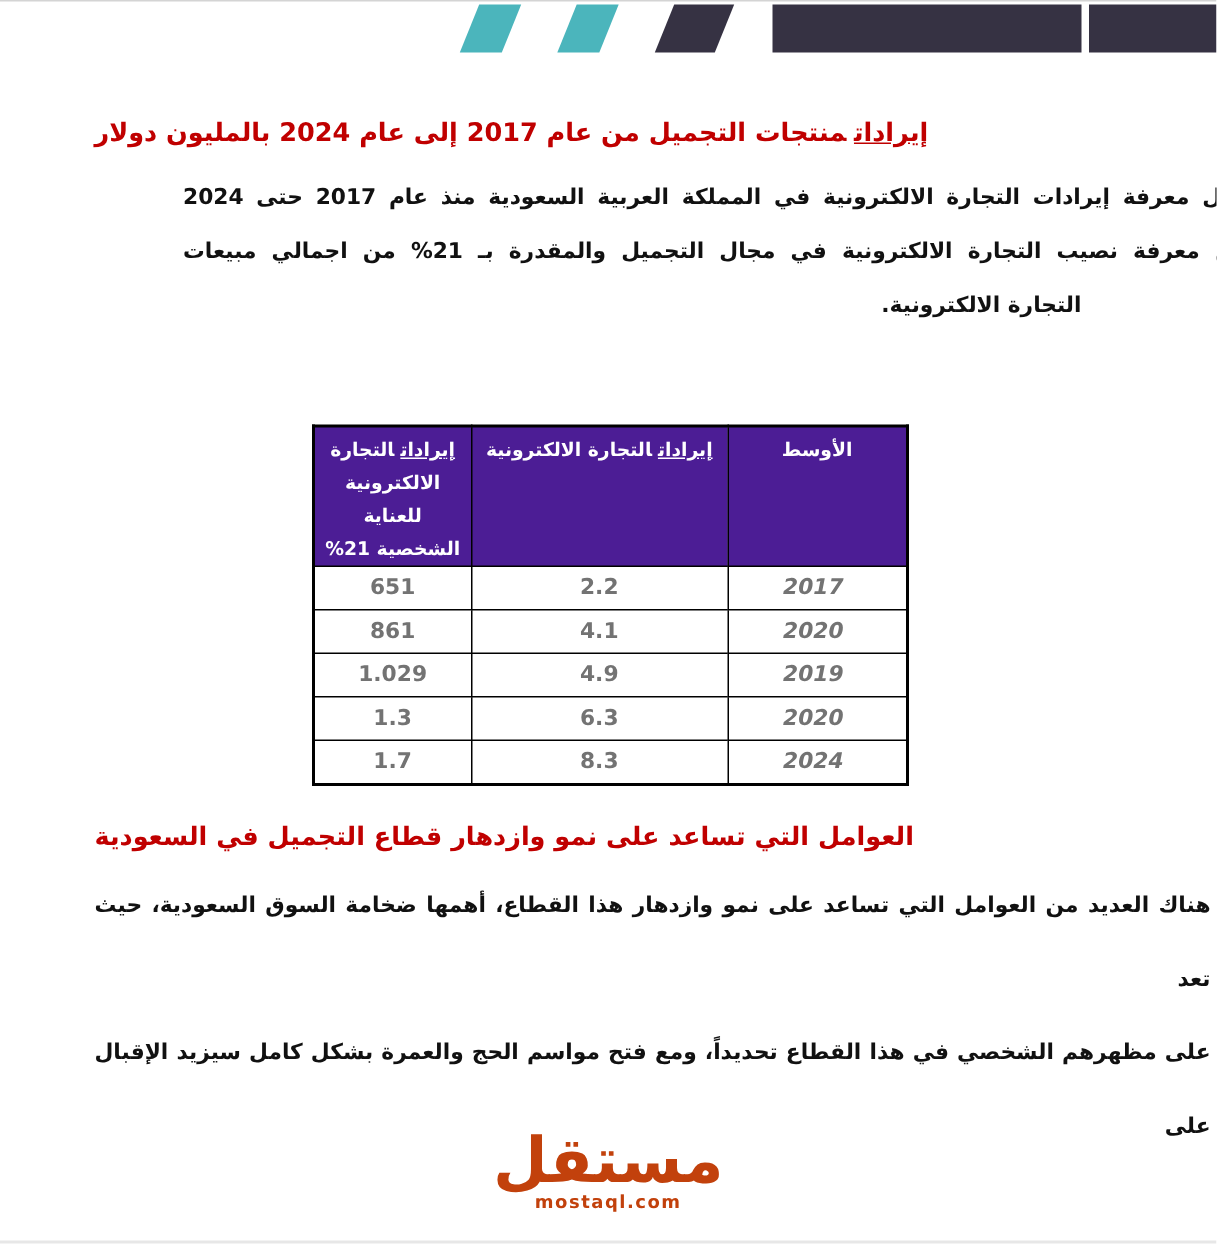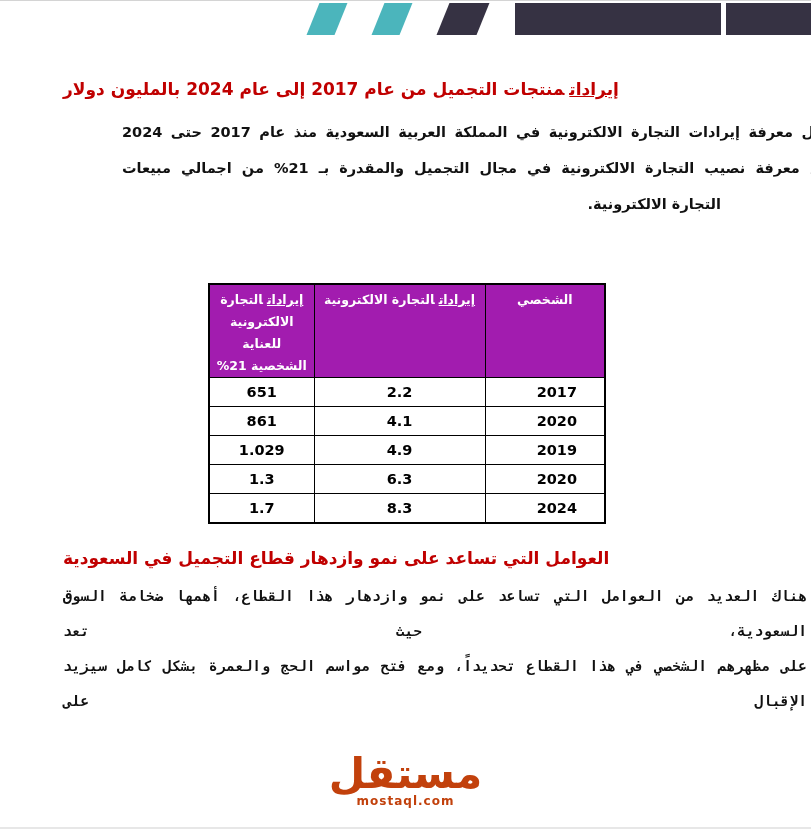--- a/index.html
+++ b/index.html
@@ -18,41 +18,41 @@
   .shape.skew{transform:skewX(-22deg);}
 
   
   .content{position:absolute;left:63px;width:744px;}
 
   .h-red{color:#c00000;font-weight:bold;font-size:17px;line-height:26px;text-align:left;}
   .h-red .u{text-decoration:underline;margin-left:5px;}
 
   .para p{margin:0;font-weight:bold;color:#111;font-size:14.5px;}
   .p1 p{line-height:36px;}
-  .p2 p{line-height:35px;font-family:Liberation Mono, monospace;}
+  .p2 p{line-height:49px;}
   .line-full{text-align:justify;text-align-last:justify;}
   .line-end{text-align:right;}
   .p1{margin-left:59px;} 
   .p1 .line-end{padding-left:0;padding-right:145px;}
 
   
   table.rev{
     position:absolute;left:208px;top:283px;width:396px;
     border-collapse:collapse;border:2px solid #000;table-layout:fixed;
   }
   table.rev th,table.rev td{border:1px solid #000;font-weight:bold;}
   table.rev th{
-    background:#a21caf;color:#ffffff;font-size:12.5px;line-height:22px;
+    background:#4c1d95;color:#ffffff;font-size:12.5px;line-height:22px;
     vertical-align:top;text-align:center;padding:4px 4px 0 4px;height:62px;
   }
   table.rev th .u{text-decoration:underline;margin-left:4px;}
   table.rev td{
-    font-size:14.5px;color:#000000;text-align:center;height:28px;padding:0 4px;
+    font-size:14.5px;color:#737373;text-align:center;height:28px;padding:0 4px;
   }
-  table.rev td.year{text-align:right;padding-right:27px;}
+  table.rev td.year{padding-right:9px;font-style:italic;}
   col.c-year{width:120px;} col.c-ecom{width:171px;} col.c-personal{width:105px;}
 
   
   .watermark{position:absolute;left:0;top:752px;width:811px;text-align:center;color:#c2410c;}
   .watermark .ar{font-size:42px;font-weight:bold;line-height:44px;}
   .watermark .en{font-size:12px;font-weight:bold;line-height:18px;letter-spacing:1px;margin-top:-4px;}
 </style>
 </head>
 <body>
 
@@ -79,21 +79,21 @@
   </div>
 
   <table class="rev" dir="rtl">
     <colgroup>
         <col class="c-year">
         <col class="c-ecom">
         <col class="c-personal">
       </colgroup>
     <thead>
       <tr>
-        <th>الشخصي</th>
+        <th>الأوسط</th>
         <th>
           <span class="u">إيرادات</span><span>التجارة الالكترونية</span>
         </th>
         <th>
           <span class="u">إيرادات</span><span>التجارة الالكترونية للعناية الشخصية 21%</span>
         </th>
       </tr>
     </thead>
     <tbody>
       <tr>

